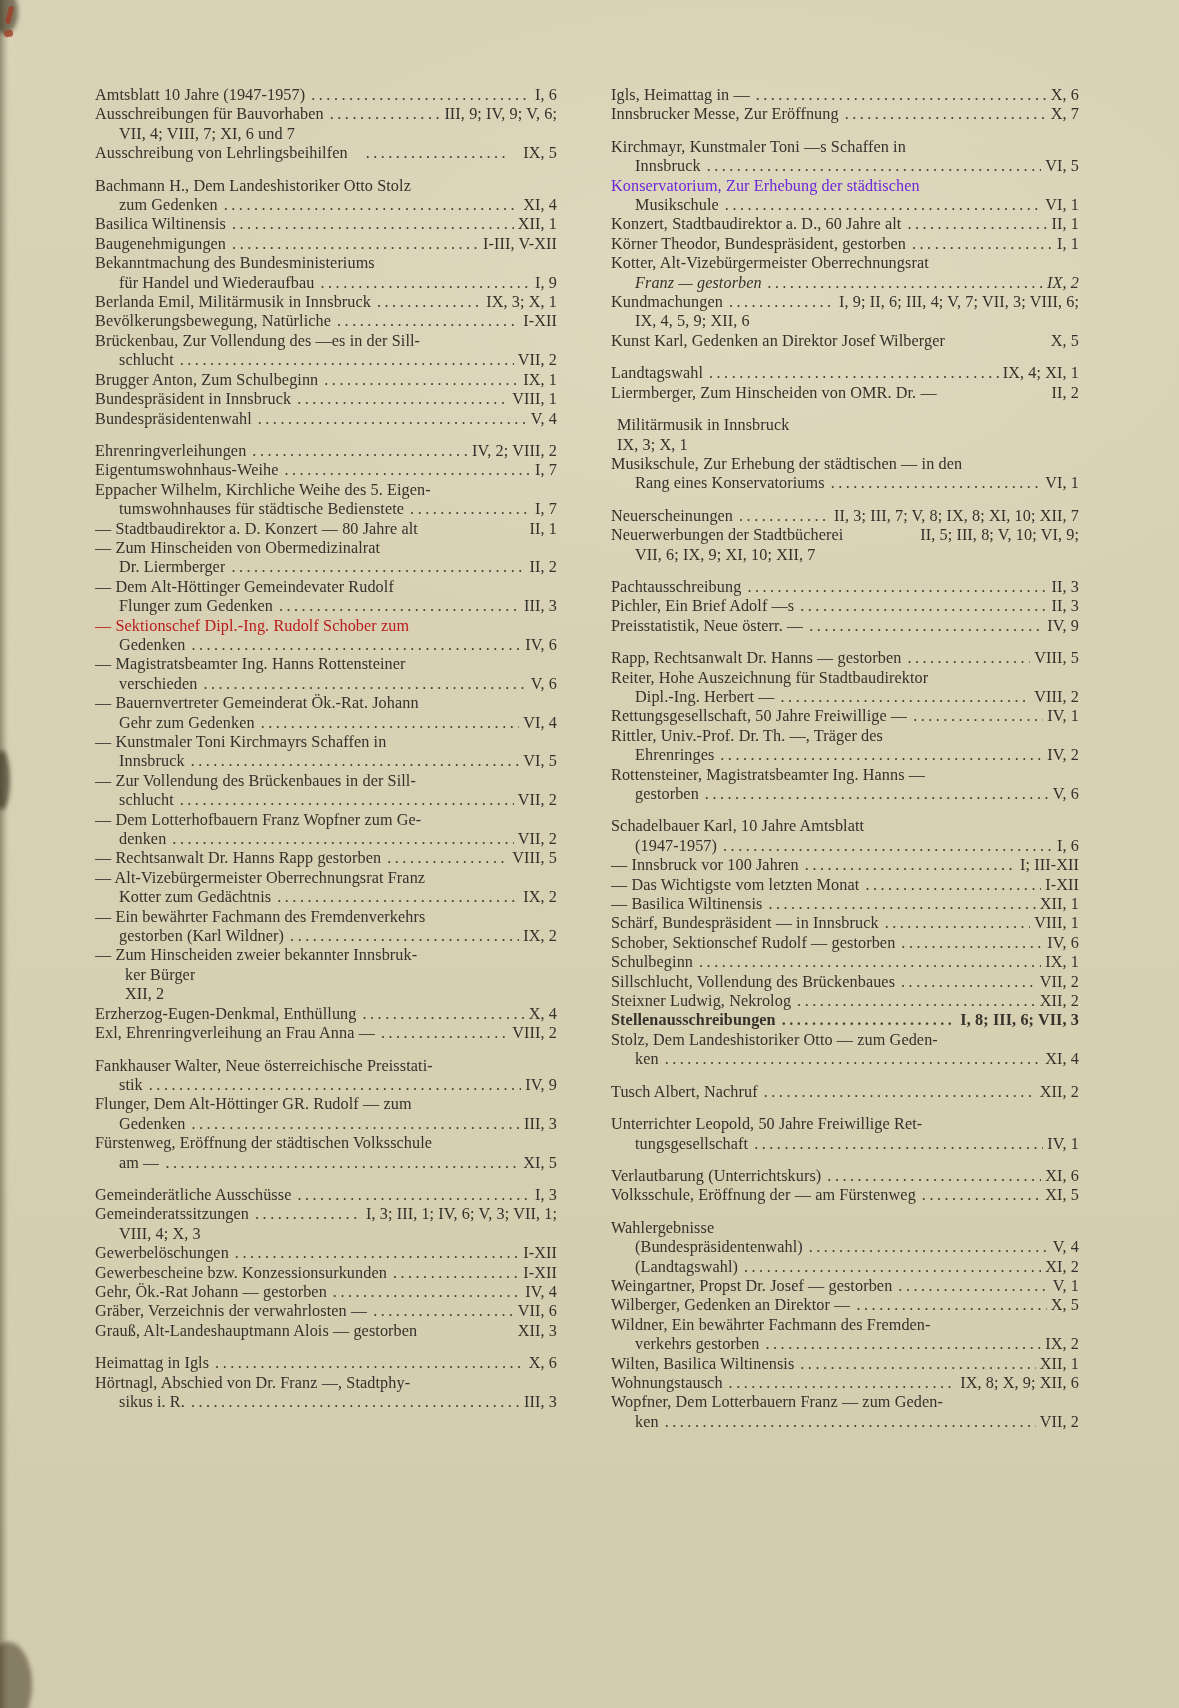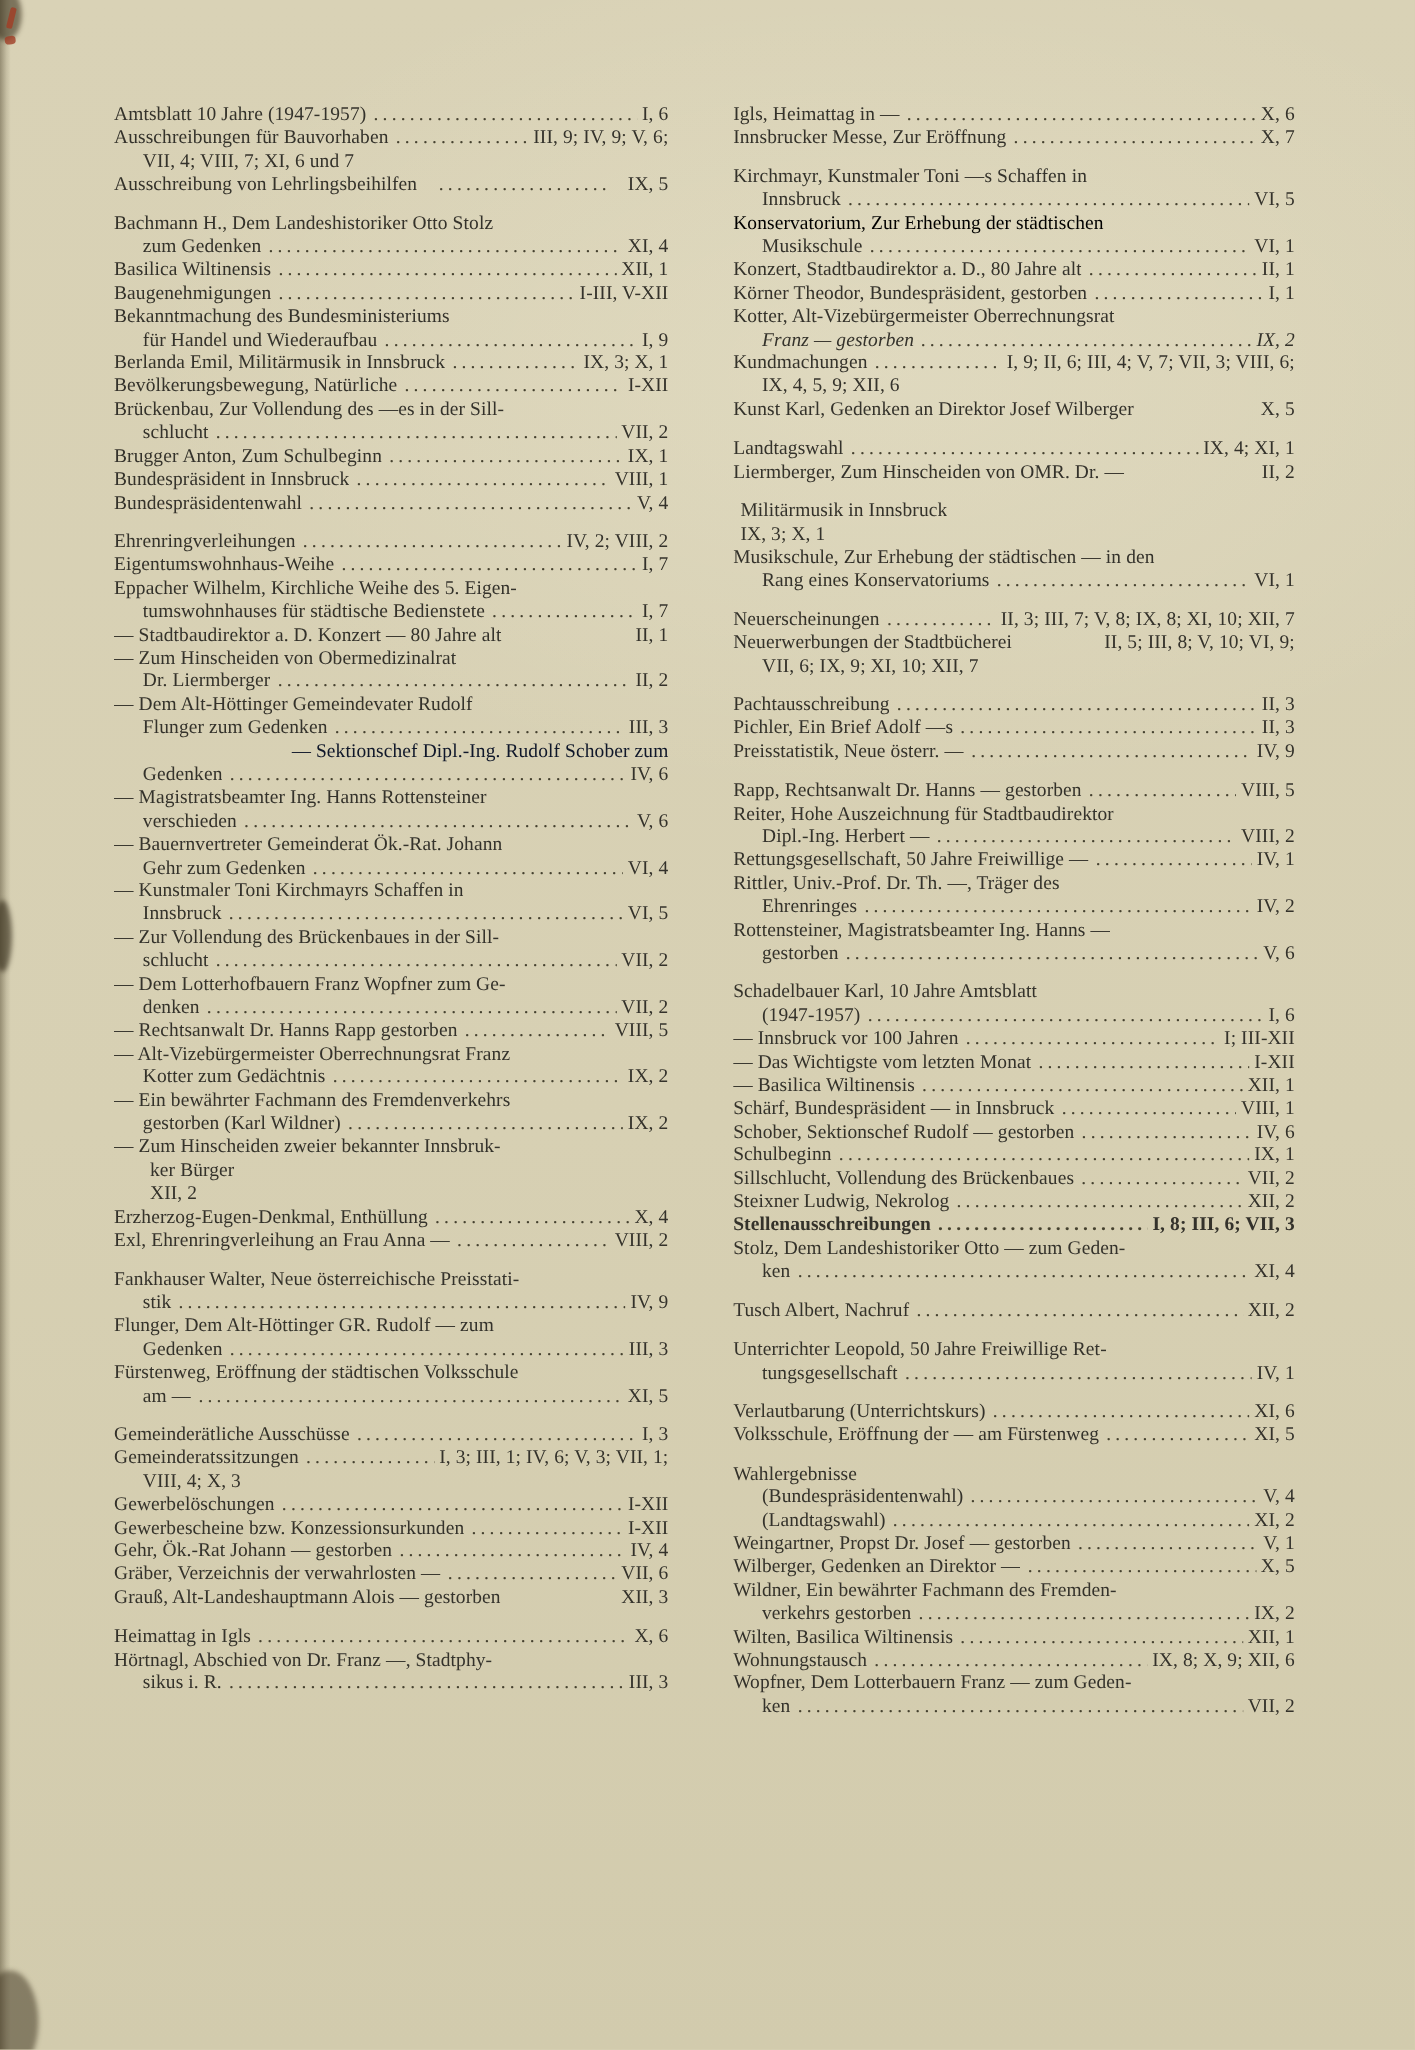--- a/index.html
+++ b/index.html
@@ -176,21 +176,21 @@
           <span class="ref">II, 2</span>
         </div>
         <div class="line" style="color: rgb(52, 50, 43);">
           <span class="t">— Dem Alt-Höttinger Gemeindevater Rudolf</span>
         </div>
         <div class="line cont" style="color: rgb(52, 50, 43);">
           <span class="t">Flunger zum Gedenken</span>
           <span class="dots">..........................................................................................</span>
           <span class="ref">III, 3</span>
         </div>
-        <div class="line" style="color: #0f172a; justify-content: flex-end;">
+        <div class="line" style="color: #b91c1c;">
           <span class="t">— Sektionschef Dipl.-Ing. Rudolf Schober zum</span>
         </div>
         <div class="line cont" style="color: rgb(52, 50, 43);">
           <span class="t">Gedenken</span>
           <span class="dots">..........................................................................................</span>
           <span class="ref">IV, 6</span>
         </div>
         <div class="line" style="color: rgb(52, 50, 43);">
           <span class="t">— Magistratsbeamter Ing. Hanns Rottensteiner</span>
         </div>
@@ -368,30 +368,30 @@
       </div>
       <div class="group">
         <div class="line" style="color: rgb(52, 50, 43);">
           <span class="t">Kirchmayr, Kunstmaler Toni —s Schaffen in</span>
         </div>
         <div class="line cont" style="color: rgb(52, 50, 43);">
           <span class="t">Innsbruck</span>
           <span class="dots">..........................................................................................</span>
           <span class="ref">VI, 5</span>
         </div>
-        <div class="line" style="color: #000000;">
+        <div class="line" style="color: #6d28d9;">
           <span class="t">Konservatorium, Zur Erhebung der städtischen</span>
         </div>
         <div class="line cont" style="color: rgb(52, 50, 43);">
           <span class="t">Musikschule</span>
           <span class="dots">..........................................................................................</span>
           <span class="ref">VI, 1</span>
         </div>
         <div class="line" style="color: rgb(52, 50, 43);">
-          <span class="t">Konzert, Stadtbaudirektor a. D., 80 Jahre alt</span>
+          <span class="t">Konzert, Stadtbaudirektor a. D., 60 Jahre alt</span>
           <span class="dots">..........................................................................................</span>
           <span class="ref">II, 1</span>
         </div>
         <div class="line" style="color: rgb(52, 50, 43);">
           <span class="t">Körner Theodor, Bundespräsident, gestorben</span>
           <span class="dots">..........................................................................................</span>
           <span class="ref">I, 1</span>
         </div>
         <div class="line" style="color: rgb(52, 50, 43);">
           <span class="t">Kotter, Alt-Vizebürgermeister Oberrechnungsrat</span>

